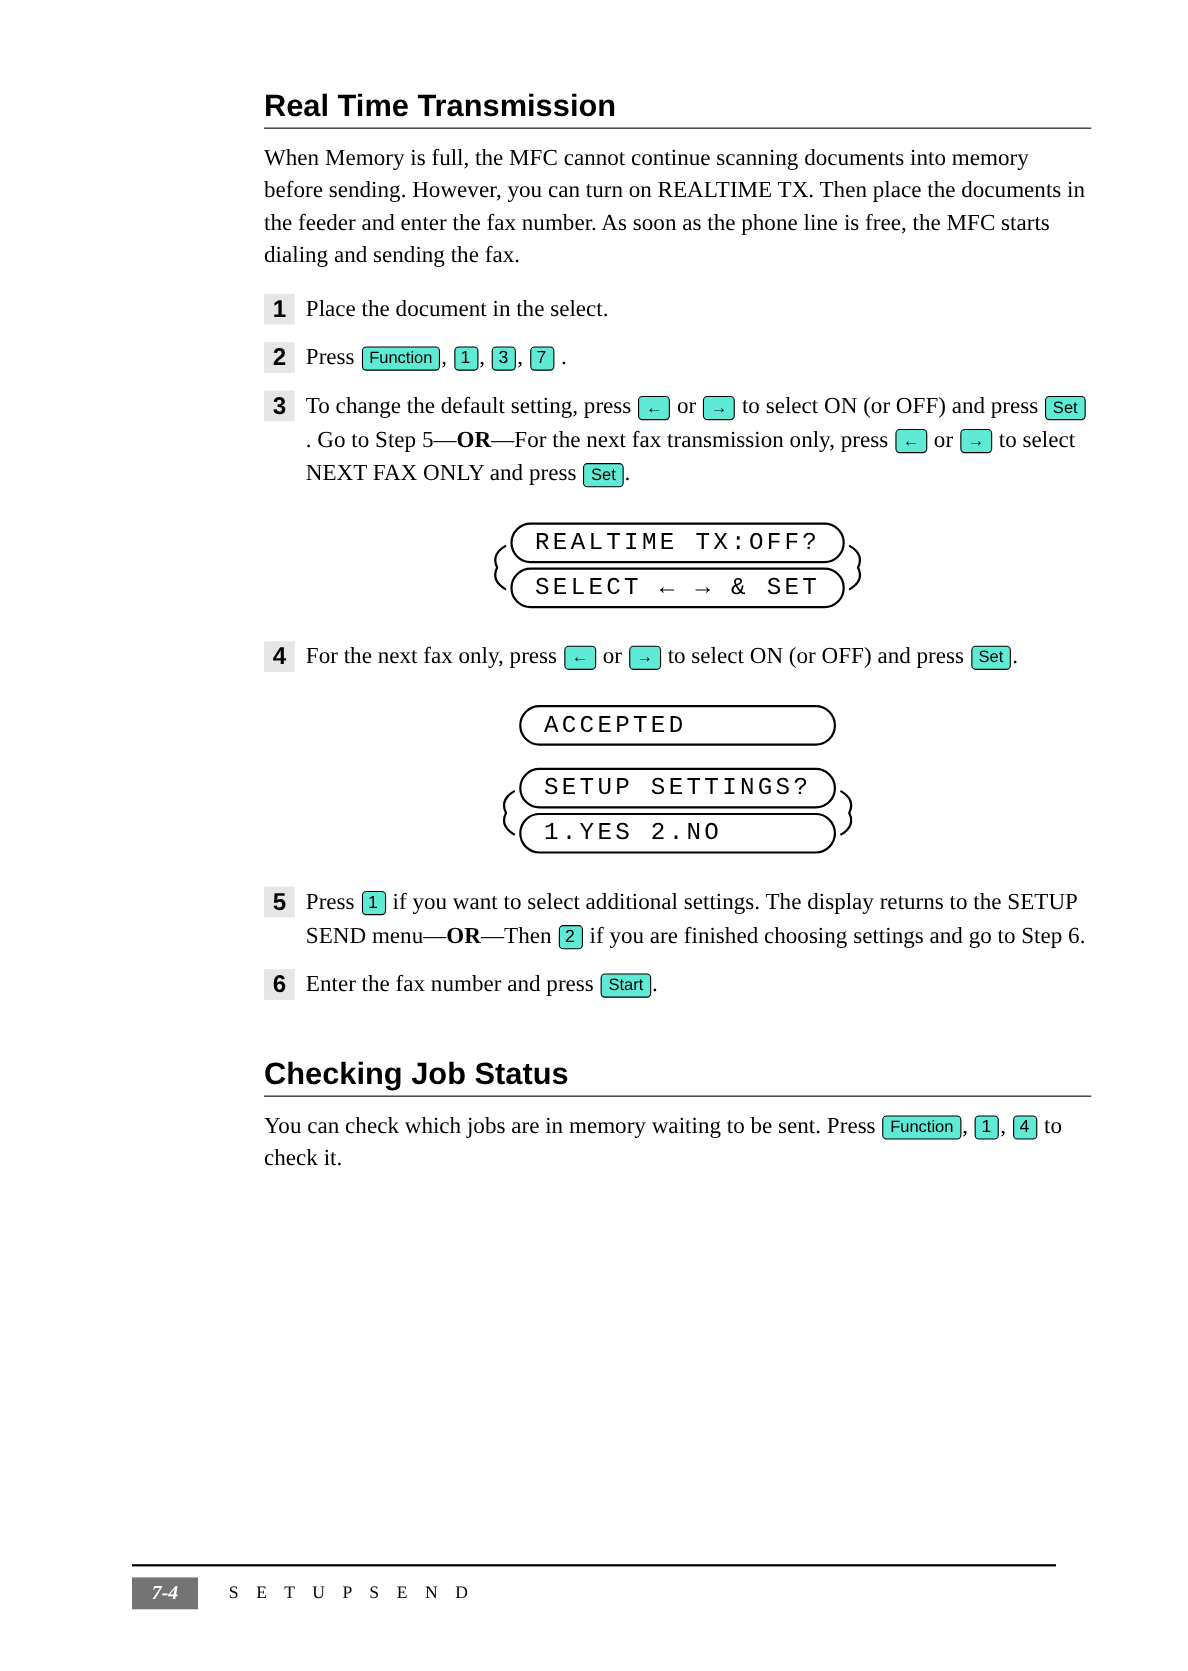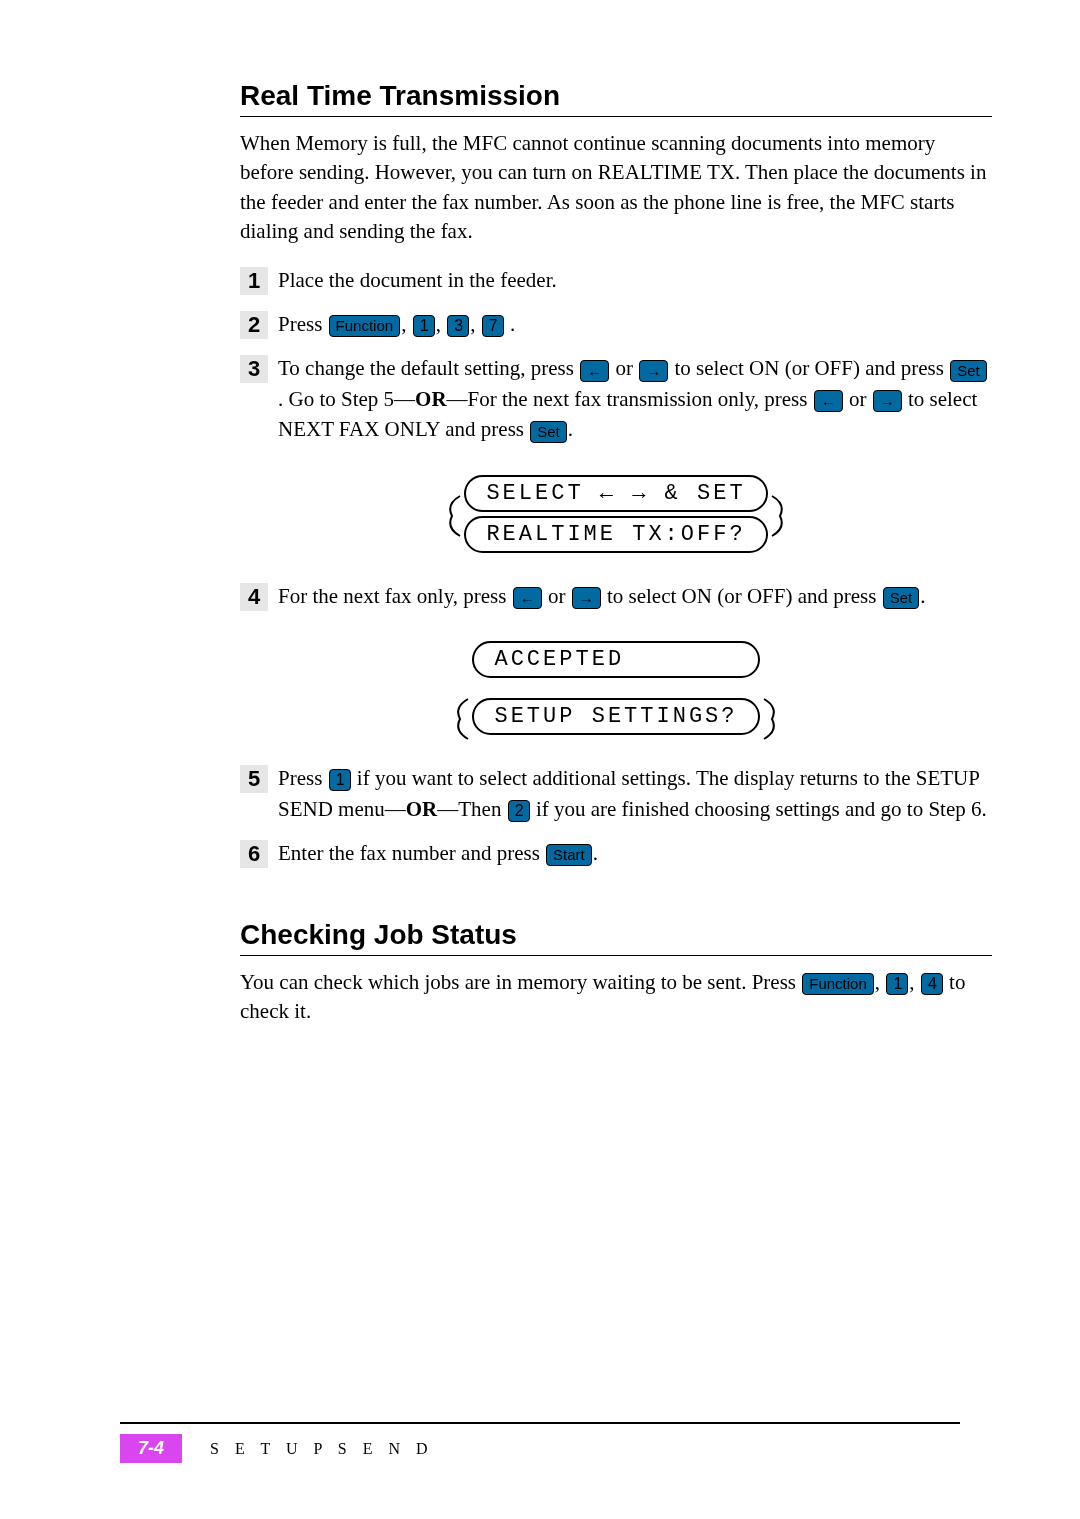--- a/index.html
+++ b/index.html
@@ -65,22 +65,22 @@
       display: inline-block;
       border: 1.5px solid #000;
       border-radius: 4px;
       font-family: Arial, Helvetica, sans-serif;
       font-size: 15px;
       padding: 0 6px;
       line-height: 20px;
       vertical-align: middle;
       margin: 0 1px;
       min-width: 22px;
-      text-align: right;
-      background: #0369a1;
+      text-align: left;
+      background: #5eead4;
     }
     .key-num {
       font-family: Arial, Helvetica, sans-serif;
       font-size: 16px;
       padding: 0 5px;
     }
     .or-bold {
       font-weight: bold;
     }
     .display-wrap {
@@ -138,23 +138,23 @@
       border: none;
       border-top: 2px solid #000;
       margin-bottom: 10px;
     }
     .footer-row {
       display: flex;
       align-items: center;
       gap: 28px;
     }
     .page-num {
-      background: #d946ef;
+      background: #737373;
       color: #fff;
-      font-family: Liberation Sans, sans-serif;
+      font-family: Liberation Serif, serif;
       font-weight: bold;
       font-size: 18px;
       padding: 4px 18px;
       font-style: italic;
     }
     .footer-title {
       font-family: 'Times New Roman', serif;
       font-size: 16px;
       letter-spacing: 6px;
     }
@@ -165,21 +165,21 @@
 <div class="page">
 
   <h2 class="section-title">Real Time Transmission</h2>
   <hr class="section-rule">
   <p class="body-text">When Memory is full, the MFC cannot continue scanning documents into memory before sending. However, you can turn on REALTIME TX. Then place the documents in the feeder and enter the fax number. As soon as the phone line is free, the MFC starts dialing and sending the fax.</p>
 
   <ol class="steps">
 
     <li class="step">
       <span class="step-num">1</span>
-      <span class="step-content">Place the document in the feeder.</span>
+      <span class="step-content">Place the document in the select.</span>
     </li>
 
     <li class="step">
       <span class="step-num">2</span>
       <span class="step-content">
         <span>Press </span><span class="key">Function</span><span>, </span><span class="key key-num">1</span><span>, </span><span class="key key-num">3</span><span>, </span><span class="key key-num">7</span><span> .</span>
       </span>
     </li>
 
     <li class="step">
@@ -188,22 +188,22 @@
         <span>To change the default setting, press </span><span class="key">←</span><span> or </span><span class="key">→</span><span> to select ON (or OFF) and press </span><span class="key">Set</span><span>. Go to Step 5—</span><span class="or-bold">OR</span><span>—For the next fax transmission only, press </span><span class="key">←</span><span> or </span><span class="key">→</span><span> to select NEXT FAX ONLY and press </span><span class="key">Set</span><span>.</span>
       </span>
     </li>
   </ol>
 
   <div class="display-wrap">
     <div class="display-stack">
       <svg class="left-swish" viewBox="0 0 24 48">
           <path class="swish-path" d="M20,4 Q6,12 12,24 Q6,36 20,44"></path>
         </svg>
+      <div class="display-bubble">REALTIME TX:OFF?</div>
       <div class="display-bubble">SELECT ← → &amp; SET</div>
-      <div class="display-bubble">REALTIME TX:OFF?</div>
       <svg class="right-swish" viewBox="0 0 24 48">
           <path class="swish-path" d="M4,4 Q18,12 12,24 Q18,36 4,44"></path>
         </svg>
     </div>
   </div>
 
   <ol class="steps">
     <li class="step">
       <span class="step-num">4</span>
       <span class="step-content">
@@ -213,20 +213,21 @@
   </ol>
 
   <div class="display-wrap">
     <div>
       <div class="display-bubble" style="margin-bottom:20px;">ACCEPTED</div>
       <div class="display-stack">
         <svg class="left-swish" viewBox="0 0 24 48">
             <path class="swish-path" d="M20,4 Q6,12 12,24 Q6,36 20,44"></path>
           </svg>
         <div class="display-bubble">SETUP SETTINGS?</div>
+        <div class="display-bubble">1.YES 2.NO</div>
         <svg class="right-swish" viewBox="0 0 24 48">
             <path class="swish-path" d="M4,4 Q18,12 12,24 Q18,36 4,44"></path>
           </svg>
       </div>
     </div>
   </div>
 
   <ol class="steps">
     <li class="step">
       <span class="step-num">5</span>

